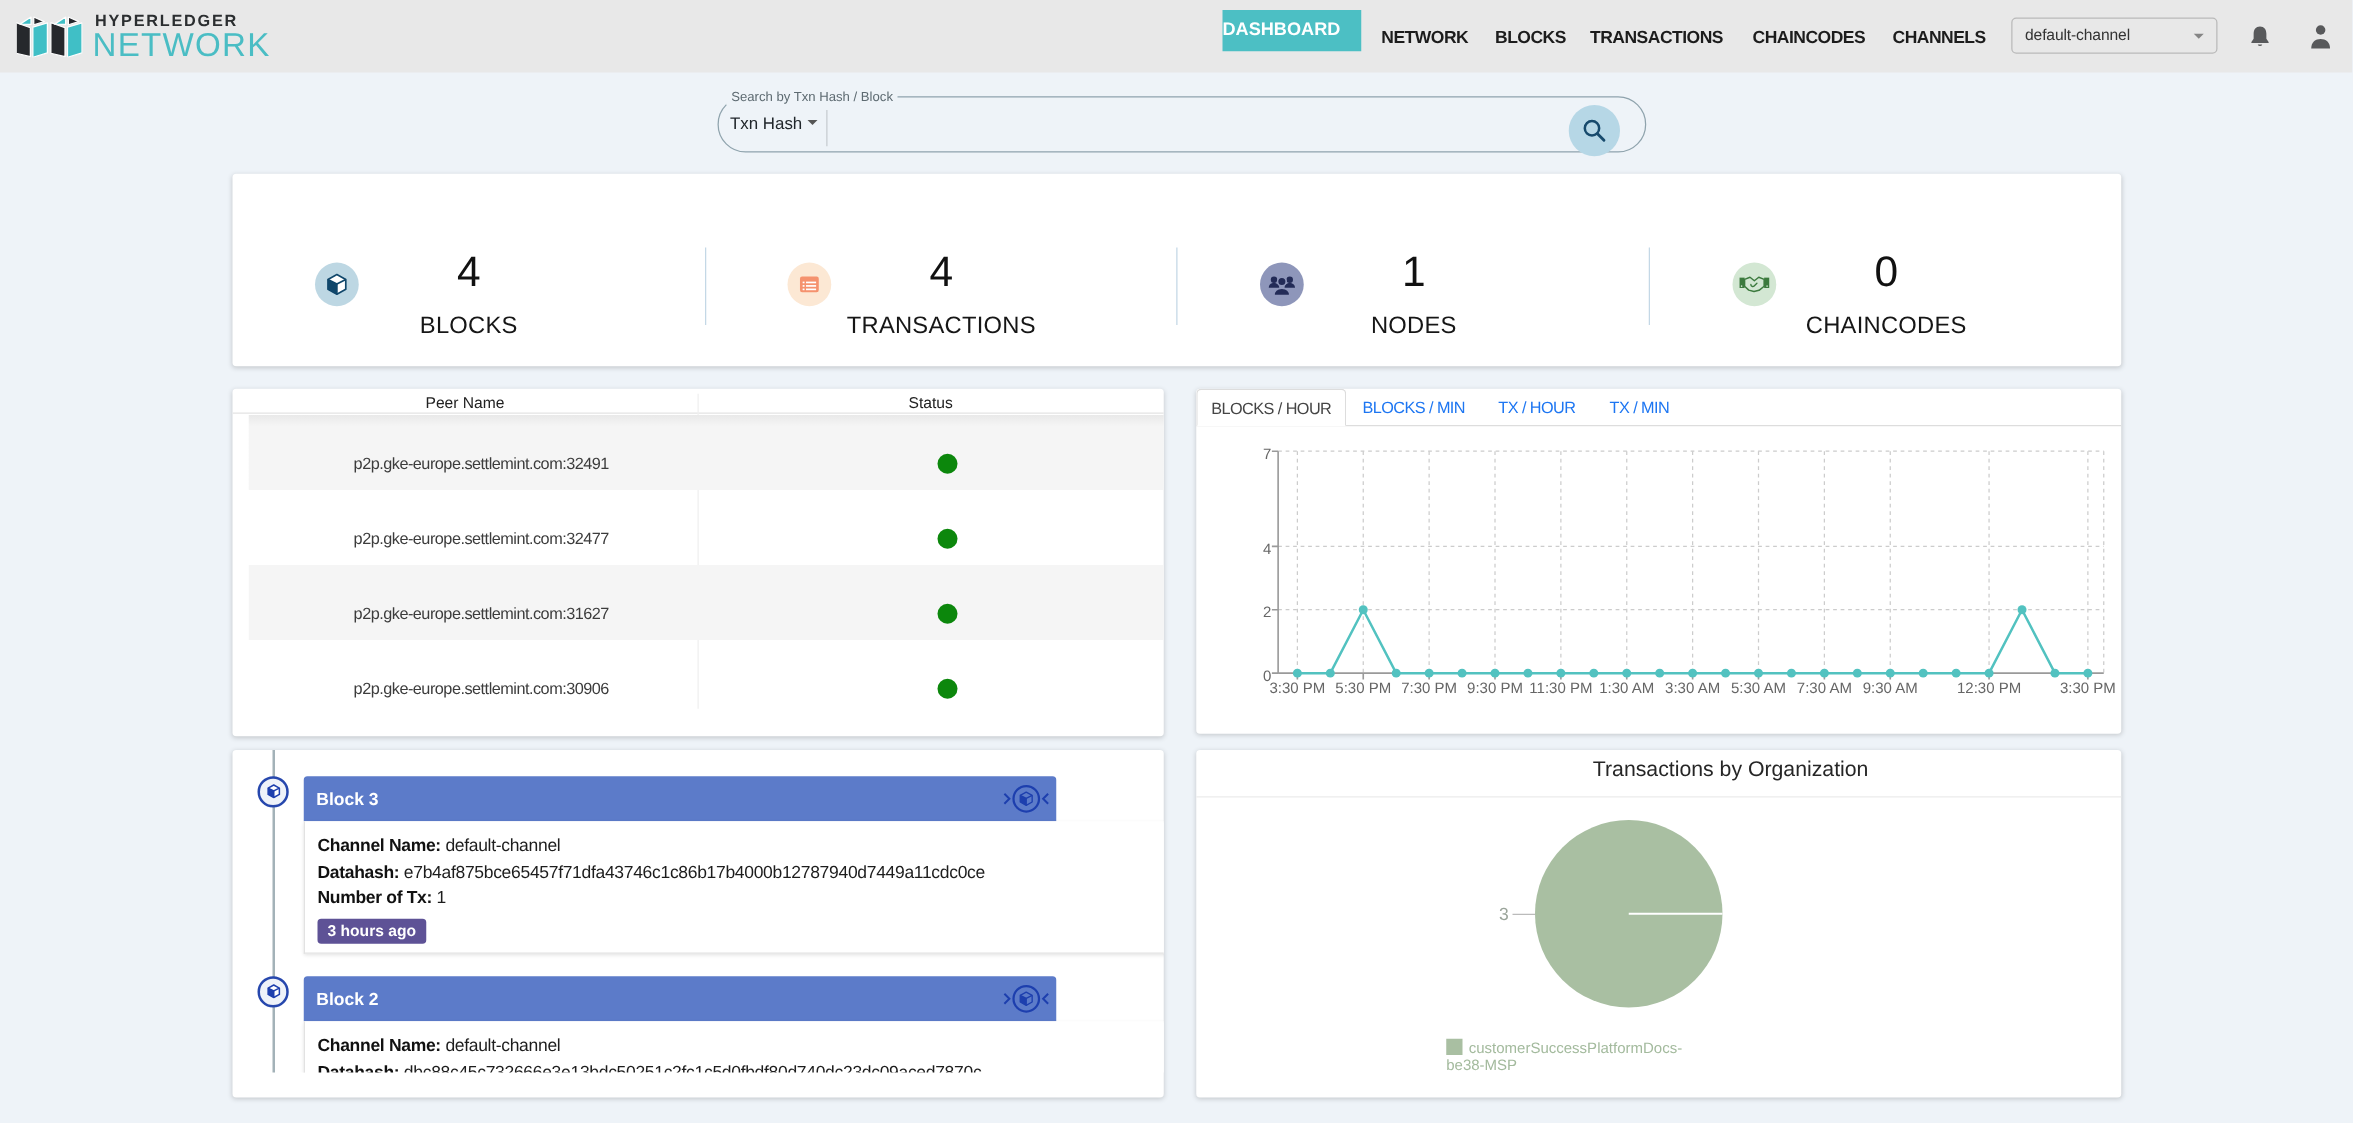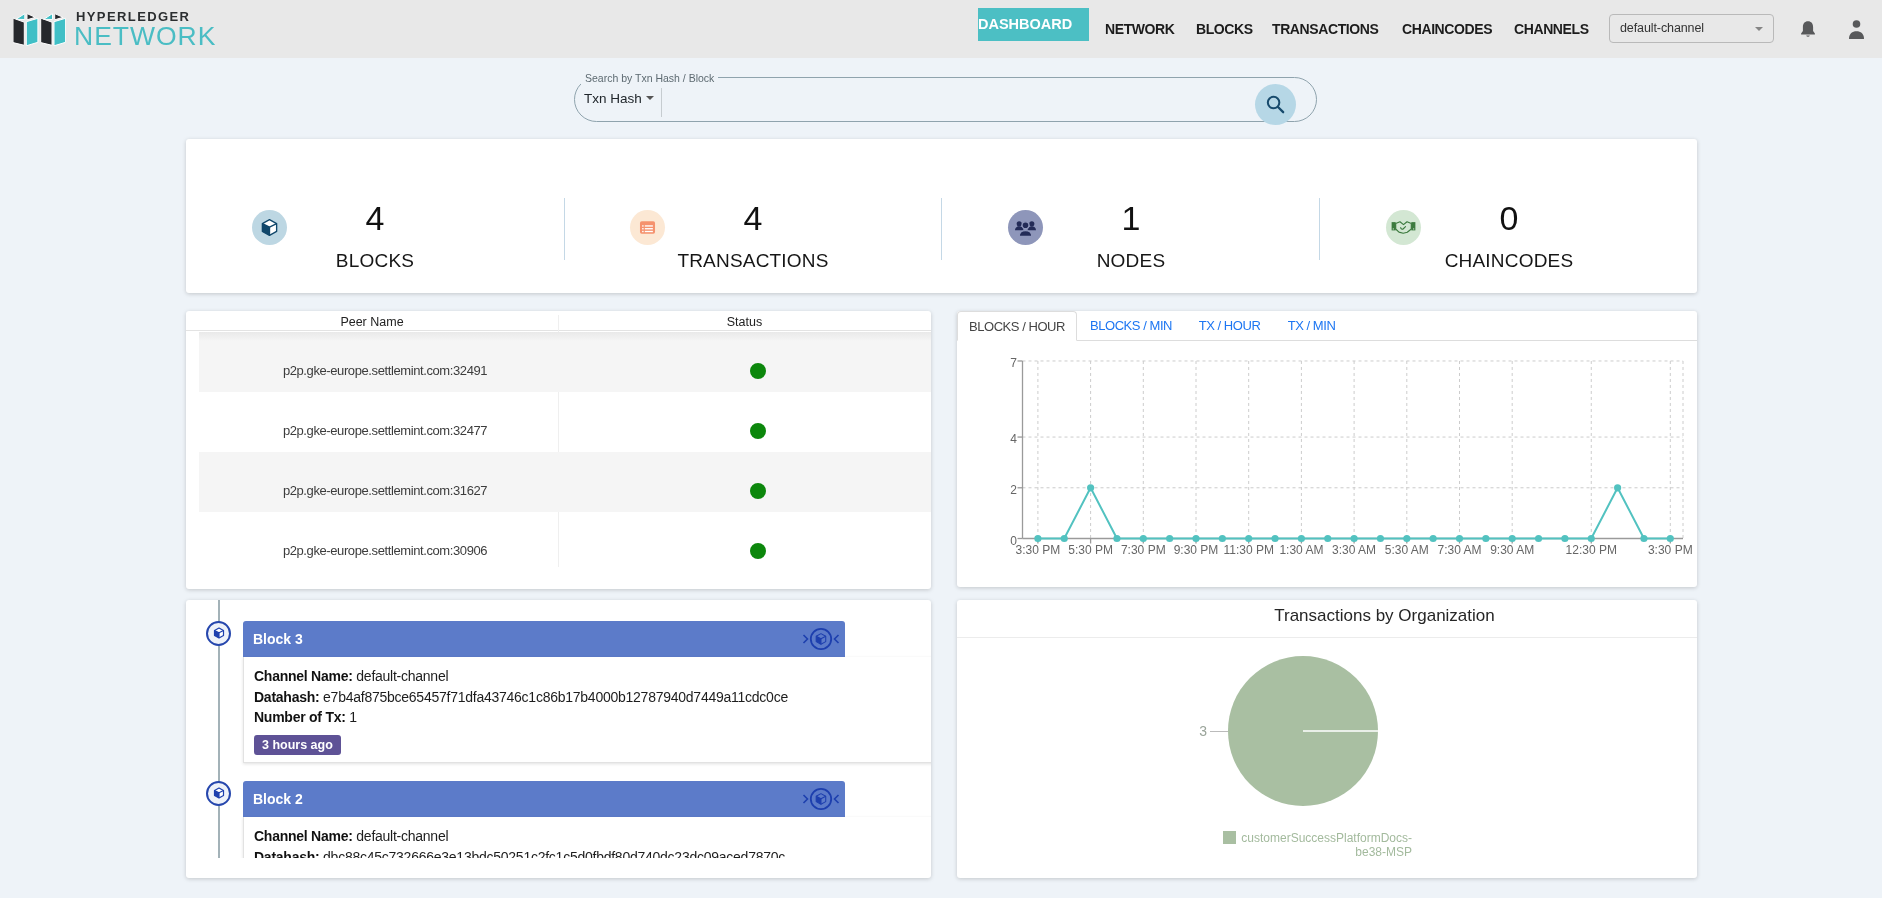--- a/index.html
+++ b/index.html
@@ -74,21 +74,21 @@
               border:1px solid #e2e2e2;border-top:none;box-sizing:border-box;
               box-shadow:0 1px 3px rgba(0,0,0,0.12);}
   .block-line{margin:0;padding:0 0 0 10px;font-size:14px;letter-spacing:-0.25px;color:#1d1d1d;line-height:20.5px;}
   .block-line b{font-weight:bold;color:#111;}
   .age-badge{display:inline-block;margin:7px 0 0 10px;background:#5e5296;color:#fff;
              font-size:12.5px;font-weight:bold;padding:3px 8px;border-radius:3px;}
   
   .pie-title{position:absolute;left:0;top:6px;width:855px;text-align:center;font-size:17px;
              color:#262626;}
   .pie-divider{position:absolute;left:0;top:37px;width:740px;height:1px;background:#ececec;}
-  .pie-legend{position:absolute;left:216px;top:231px;width:239px;text-align:right;
+  .pie-legend{position:absolute;left:200px;top:231px;width:239px;
               font-size:12px;color:#a3ba9d;line-height:14.2px;}
   .legend-swatch{display:inline-block;width:13px;height:13px;background:#a9bfa2;
                  vertical-align:-2px;margin-right:5px;}
   svg{display:block;}
 </style>
 </head>
 <body>
 
 <div class="page">
 

